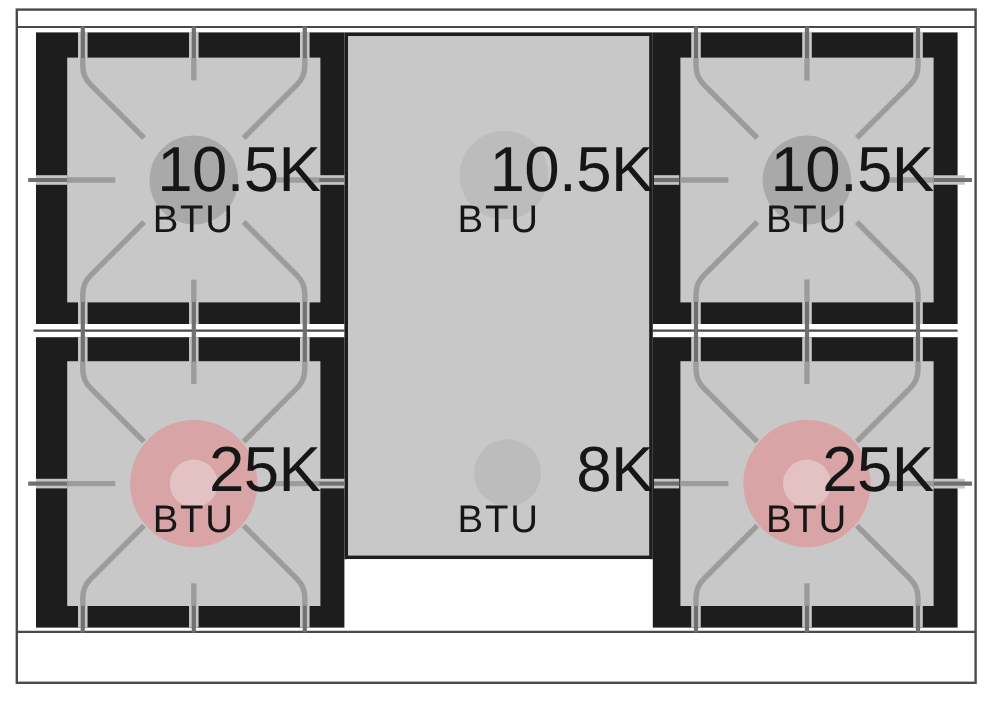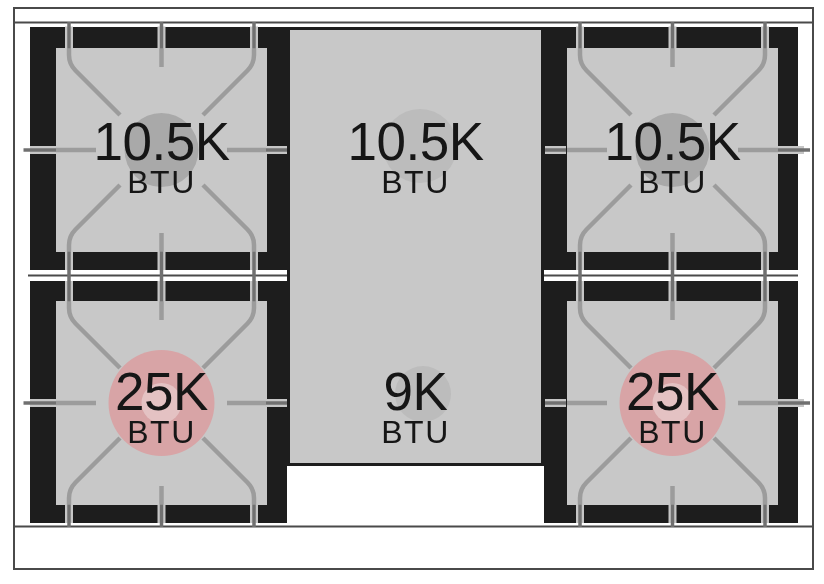--- a/index.html
+++ b/index.html
@@ -13,21 +13,21 @@
   .well  { fill:#1d1d1d; }
   .sq    { fill:#c8c8c8; }
   .ln    { stroke:#4a4a4a; stroke-width:2; fill:none; }
   .thin  { stroke:#4a4a4a; stroke-width:1.8; }
   .g     { stroke:#9c9c9c; stroke-width:4.5; fill:none; }
   .slot  { stroke:#c6c6c6; stroke-width:8; }
   .core  { stroke:#707070; stroke-width:3.5; }
 
   
   .label { position:absolute; text-align:center; color:#161616; z-index:5; }
-  .label .val  { font-size:53px; line-height:52px; letter-spacing:-0.5px; }
+  .label .val  { font-size:53px; line-height:52px; letter-spacing:-0.5px;text-align:right; }
   .label .unit { font-size:32px; line-height:28px; letter-spacing:1.5px; }
   .lbl-tl { left:56px;  top:116px; width:211px; }
   .lbl-tc { left:287px; top:116px; width:257px; }
   .lbl-tr { left:567px; top:116px; width:211px; }
   .lbl-bl { left:56px;  top:366px; width:211px; }
   .lbl-bc { left:287px; top:366px; width:257px; }
   .lbl-br { left:567px; top:366px; width:211px; }
 </style>
 </head>
 <body>
@@ -154,21 +154,21 @@
   </div>
   <div class="label lbl-tr">
     <div class="val">10.5K</div>
     <div class="unit">BTU</div>
   </div>
   <div class="label lbl-bl">
     <div class="val">25K</div>
     <div class="unit">BTU</div>
   </div>
   <div class="label lbl-bc">
-    <div class="val">9K</div>
+    <div class="val">8K</div>
     <div class="unit">BTU</div>
   </div>
   <div class="label lbl-br">
     <div class="val">25K</div>
     <div class="unit">BTU</div>
   </div>
 
 </div>
 
 </body></html>

